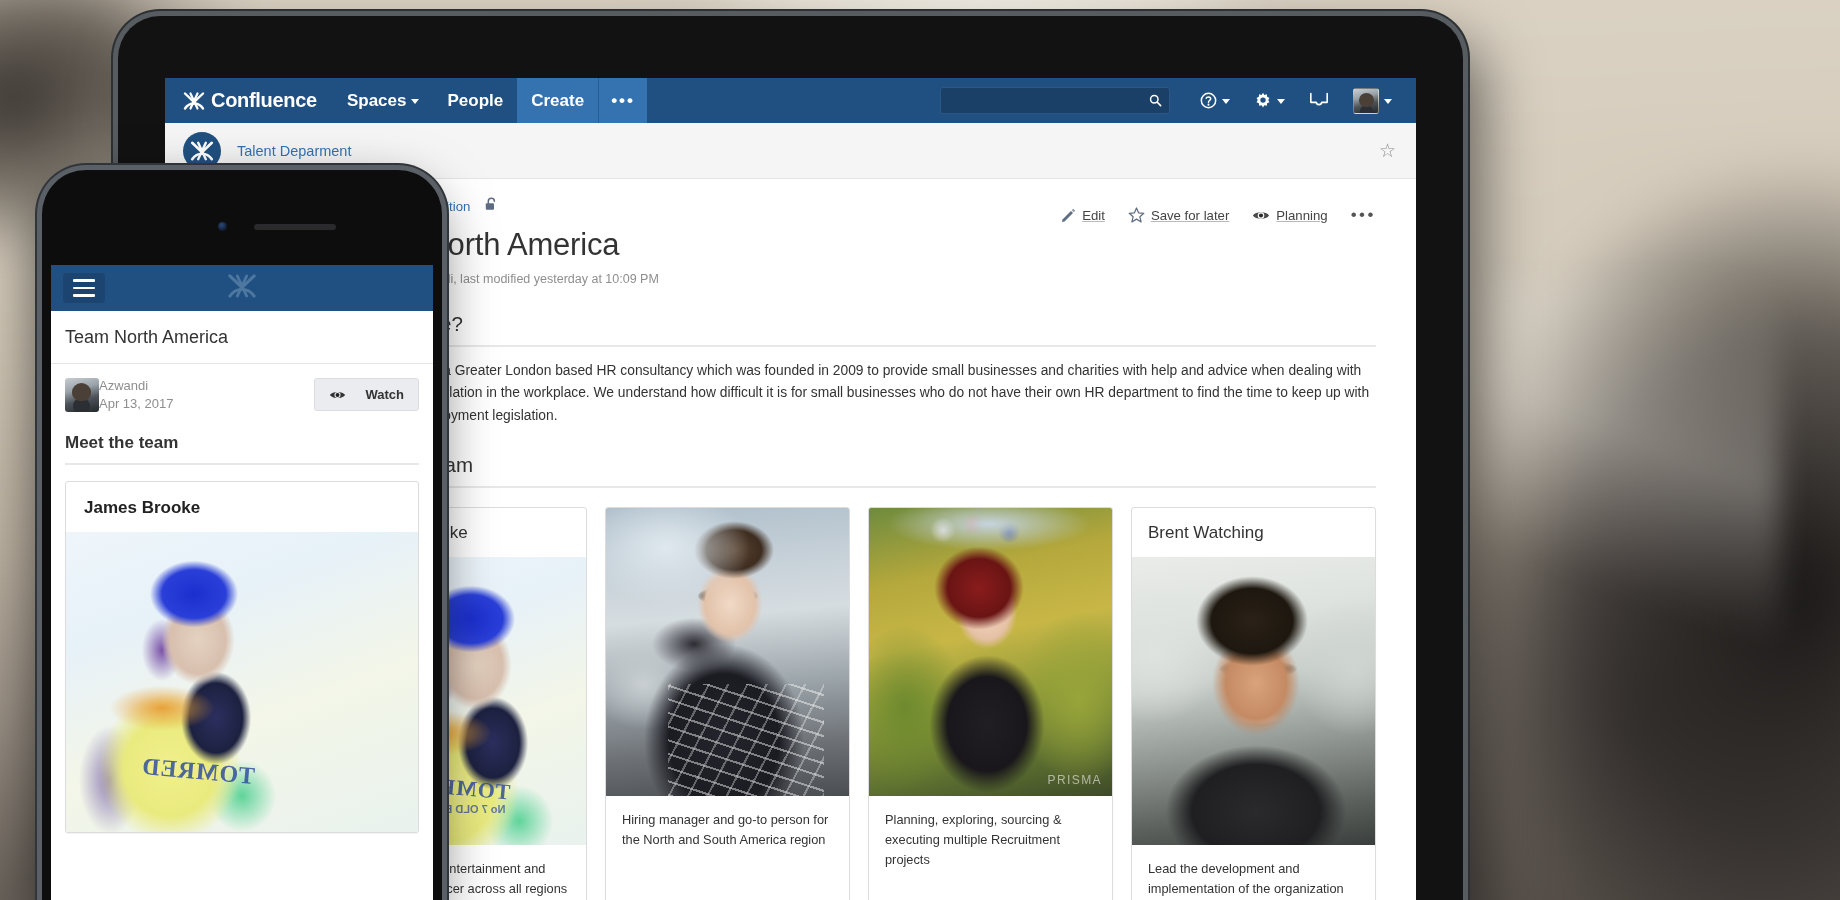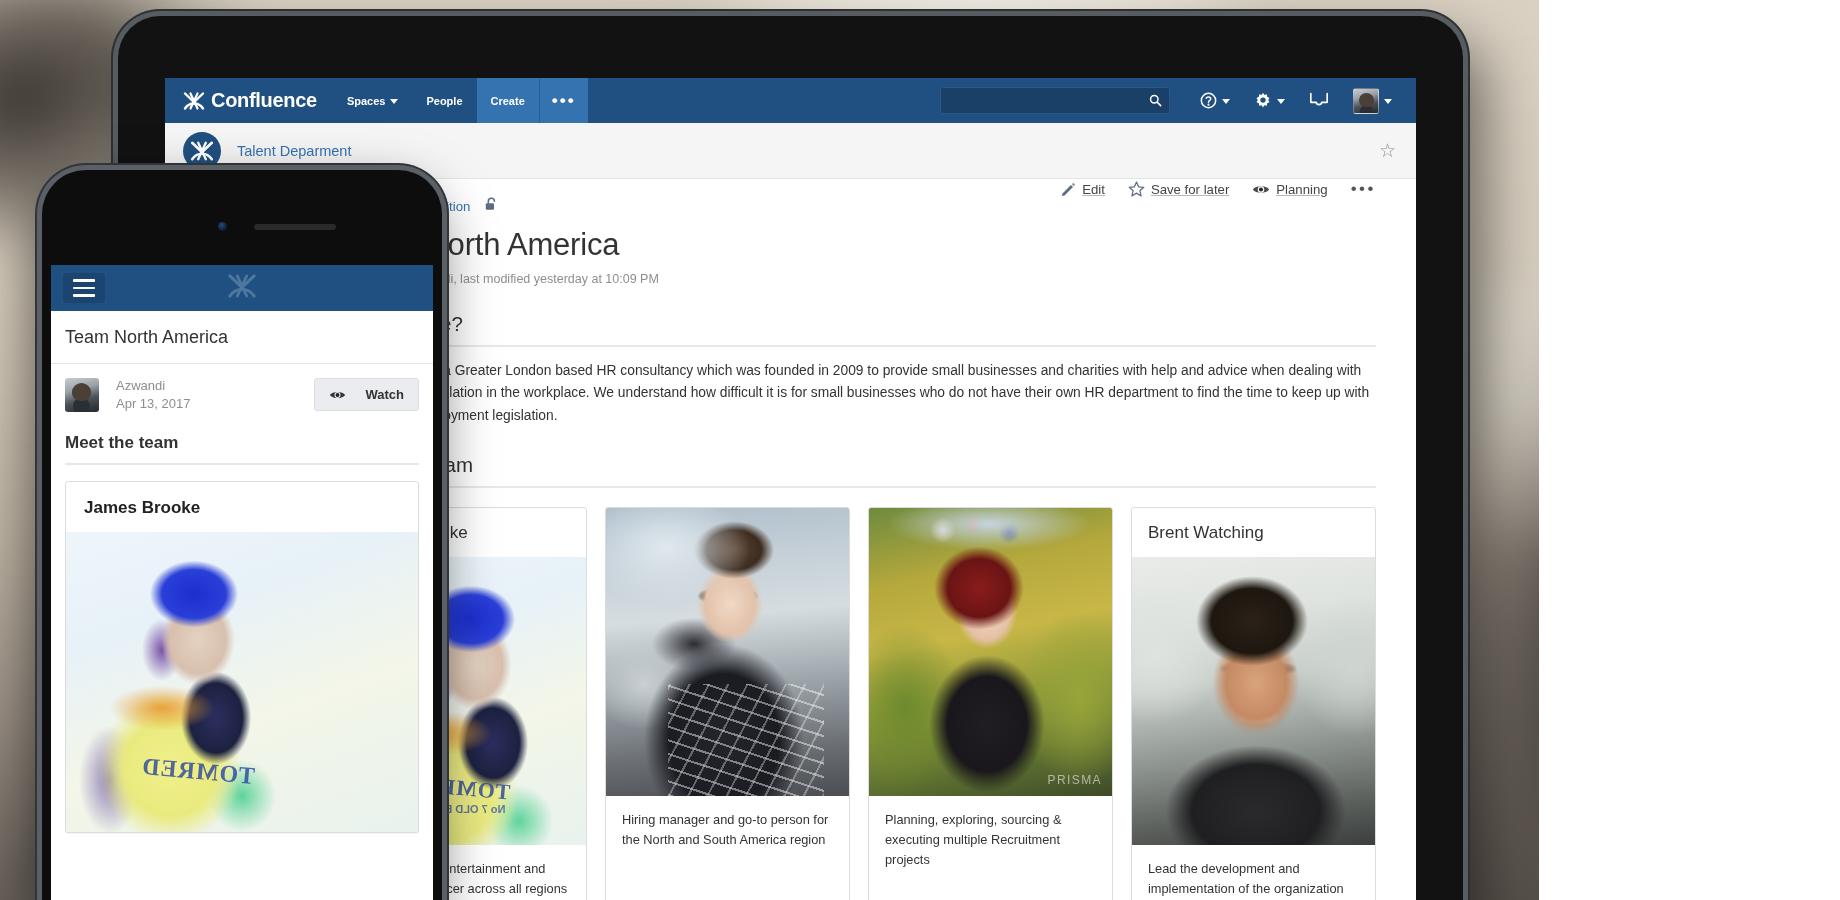--- a/index.html
+++ b/index.html
@@ -7,21 +7,21 @@
   html, body {
     width: 1840px;
     height: 900px;
     overflow: hidden;
     font-family: "Liberation Sans", sans-serif;
   }
 
   
   #scene {
     position: relative;
-    width: 1539px;
+    width: 1840px;
     height: 900px;
     overflow: hidden;
     background: #cfc4b4;
   }
   #bg-photo {
     position: absolute;
     inset: -60px;
     background:
       radial-gradient(ellipse 260px 200px at 120px 180px, rgba(20,16,14,.82) 0%, rgba(30,24,20,.45) 45%, rgba(0,0,0,0) 72%),
       radial-gradient(ellipse 200px 160px at 210px 120px, rgba(40,32,26,.35) 0%, rgba(0,0,0,0) 70%),
@@ -82,21 +82,21 @@
     color: #fff;
     font-size: 20px;
     font-weight: bold;
     letter-spacing: -.3px;
   }
   .logo-mark { display:block; }
   .nav-item {
     display: flex; align-items: center; gap: 5px;
     padding: 4px 14px;
     color: #fff;
-    font-size: 11px;
+    font-size: 17px;
     font-weight: bold;
     white-space: nowrap;
     cursor: pointer;
   }
   .nav-item.primary { background: #3572b0; }
   .nav-item.dots { background: #3572b0; border-left: 1px solid #2a5f96; padding: 0 12px; letter-spacing: 2px; font-size: 17px; }
   .caret {
     width: 0; height: 0;
     border-left: 4px solid transparent;
     border-right: 4px solid transparent;
@@ -173,21 +173,21 @@
 
   .crumbs {
     display: flex; align-items: center; gap: 7px;
     font-size: 13.2px; color: #3572b0;
   }
   .crumbs a { color: #3572b0; text-decoration: none; cursor: pointer; }
   .crumbs .sep { color: #999; }
   .lock { margin-left: 8px; }
 
   .page-actions {
-    position: absolute; right: 40px; top: 0;
+    position: absolute; right: 40px; top: 26px;
     display: flex; align-items: center; gap: 23px;
     font-size: 13.2px; color: #444;
   }
   .pa { display: flex; align-items: center; gap: 6px; cursor: pointer; }
   .pa .txt { text-decoration: underline; text-decoration-color: #b9b9b9; }
   .pa-dots { letter-spacing: 2.5px; font-size: 17px; color: #555; cursor: pointer; }
 
   h1.page-title {
     font-size: 31px; font-weight: normal; color: #333;
     margin-top: 12px; letter-spacing: -.2px;
@@ -360,21 +360,21 @@
     background: linear-gradient(165deg,#c7cdd2 0%,#9aa3aa 34%,#4d5359 62%,#23282c 100%);
     position: relative; overflow: hidden;
   }
   .m-avatar::after {
     content: ""; position: absolute;
     left: 7px; top: 5px; width: 19px; height: 18px;
     border-radius: 50% 50% 45% 45%;
     background: #4b4038;
     box-shadow: 0 14px 0 -1px #2b2f33;
   }
-  .m-meta-txt { margin-left: 17px; line-height: 1.38; }
+  .m-meta-txt { margin-left: 0; line-height: 1.38; }
   .m-author { font-size: 13px; color: #8e8e8e; }
   .m-date { font-size: 13px; color: #8e8e8e; }
   .m-watch {
     margin-left: auto;
     background: #ebecf0; border: 1px solid #dcdde2; border-radius: 3px;
     padding: 8px 14px; font-size: 13px; font-weight: bold; color: #333;
     display: flex; align-items: center; gap: 19px; cursor: pointer;
   }
   .m-sec {
     font-size: 17px; font-weight: bold; color: #333;

